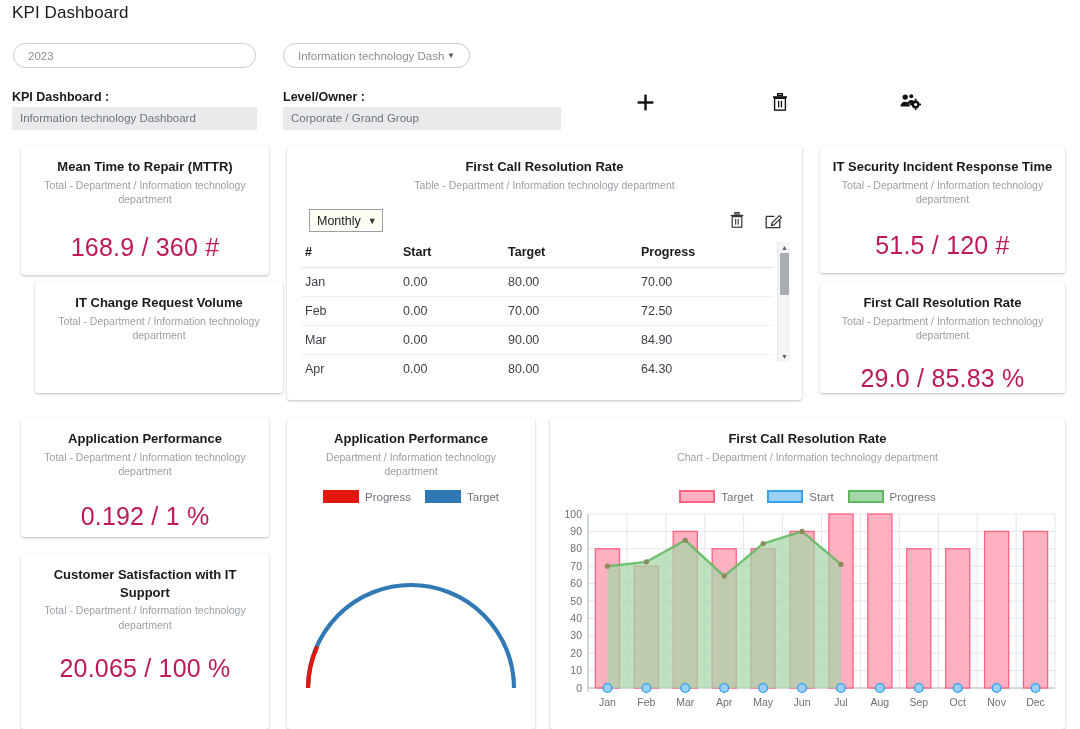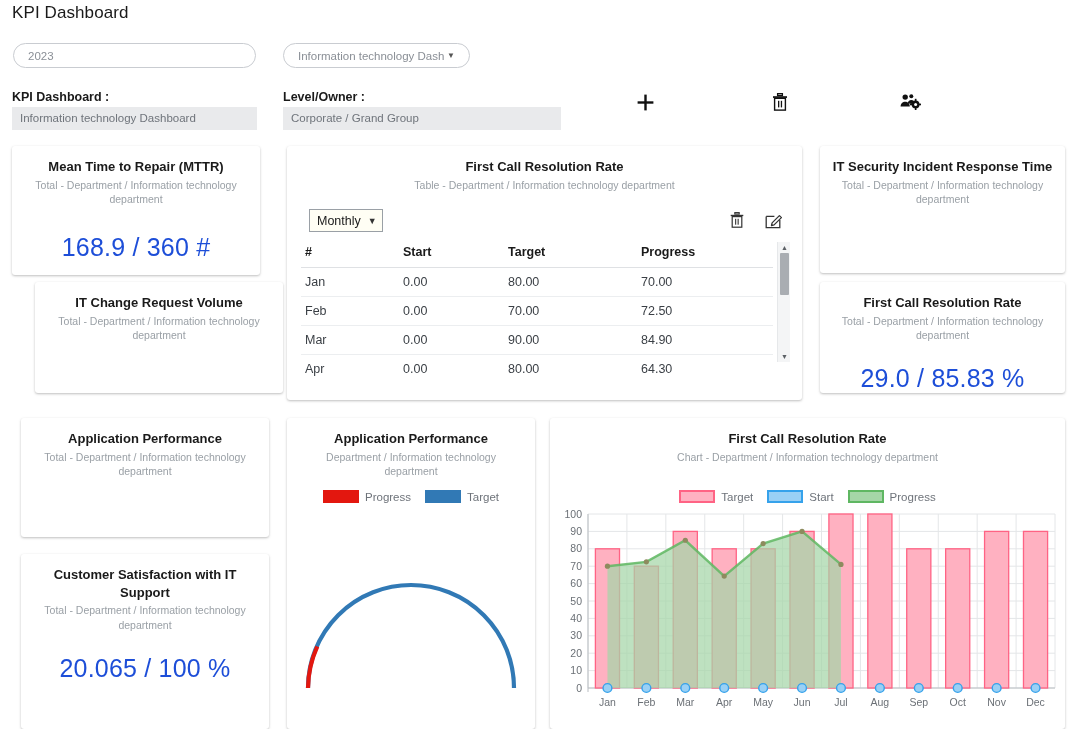--- a/index.html
+++ b/index.html
@@ -72,21 +72,21 @@
   .card-title {
     text-align: center; font-size: 13px; font-weight: 700;
     color: #1a1a1a; line-height: 1.35; padding: 0 10px;
   }
   .card-sub {
     text-align: center; font-size: 10.5px; color: #9aa0a6;
     line-height: 1.38; padding: 2px 18px 0; font-weight: 400;
   }
   .card-value {
     text-align: center; font-size: 25px; font-weight: 400;
-    color: #1d4ed8; letter-spacing: .2px;
+    color: #be185d; letter-spacing: .2px;
   }
 
   
   .tbl-toolbar {
     position: absolute; left: 0; right: 0; top: 63px; height: 30px;
   }
   .period-select {
     position: absolute; left: 22px; top: 0;
     height: 23px; padding: 0 5px 0 7px;
     border: 1px solid #9aa0a6; background: #fffef4;
@@ -189,45 +189,47 @@
       <path d="M7.8 10.6c0-2.2 1.6-3.6 3.5-3.6 1 0 1.9.4 2.5 1.1l-1 3z" fill="#111"></path>
       <circle cx="15.6" cy="11.4" r="3.9" fill="#111"></circle>
       <circle cx="15.6" cy="11.4" r="1.5" fill="#fff"></circle>
       <rect x="14.8" y="5.8" width="1.7" height="2.4" fill="#111"></rect>
       <rect x="14.8" y="14.6" width="1.7" height="2.4" fill="#111"></rect>
       <rect x="10" y="10.6" width="2.4" height="1.7" fill="#111"></rect>
       <rect x="18.8" y="10.6" width="2.4" height="1.7" fill="#111"></rect>
     </svg>
   </div>
 
-  <div class="card" style="left:12px; top:146px; width:248px; height:129px;">
+  <div class="card" style="left:21px; top:146px; width:248px; height:129px;">
     <div class="card-title" style="margin-top:12px;">Mean Time to Repair (MTTR)</div>
     <div class="card-sub">Total - Department / Information technology department</div>
     <div class="card-value" style="margin-top:26px;">168.9 / 360 #</div>
   </div>
 
   <div class="card" style="left:35px; top:282px; width:248px; height:111px;">
     <div class="card-title" style="margin-top:12px;">IT Change Request Volume</div>
     <div class="card-sub">Total - Department / Information technology department</div>
   </div>
 
   <div class="card" style="left:21px; top:418px; width:248px; height:119px;">
     <div class="card-title" style="margin-top:12px;">Application Performance</div>
     <div class="card-sub">Total - Department / Information technology department</div>
+    <div class="card-value" style="margin-top:23px;">0.192 / 1 %</div>
   </div>
 
   <div class="card" style="left:21px; top:554px; width:248px; height:175px;">
     <div class="card-title" style="margin-top:12px;">Customer Satisfaction with IT Support</div>
     <div class="card-sub">Total - Department / Information technology department</div>
     <div class="card-value" style="margin-top:22px;">20.065 / 100 %</div>
   </div>
 
   <div class="card" style="left:820px; top:146px; width:245px; height:127px;">
     <div class="card-title" style="margin-top:12px;">IT Security Incident Response Time</div>
     <div class="card-sub">Total - Department / Information technology department</div>
+    <div class="card-value" style="margin-top:24px;">51.5 / 120 #</div>
   </div>
 
   <div class="card" style="left:820px; top:282px; width:245px; height:111px;">
     <div class="card-title" style="margin-top:12px;">First Call Resolution Rate</div>
     <div class="card-sub">Total - Department / Information technology department</div>
     <div class="card-value" style="margin-top:21px;">29.0 / 85.83 %</div>
   </div>
 
   <div class="card" style="left:287px; top:146px; width:515px; height:254px;">
 

